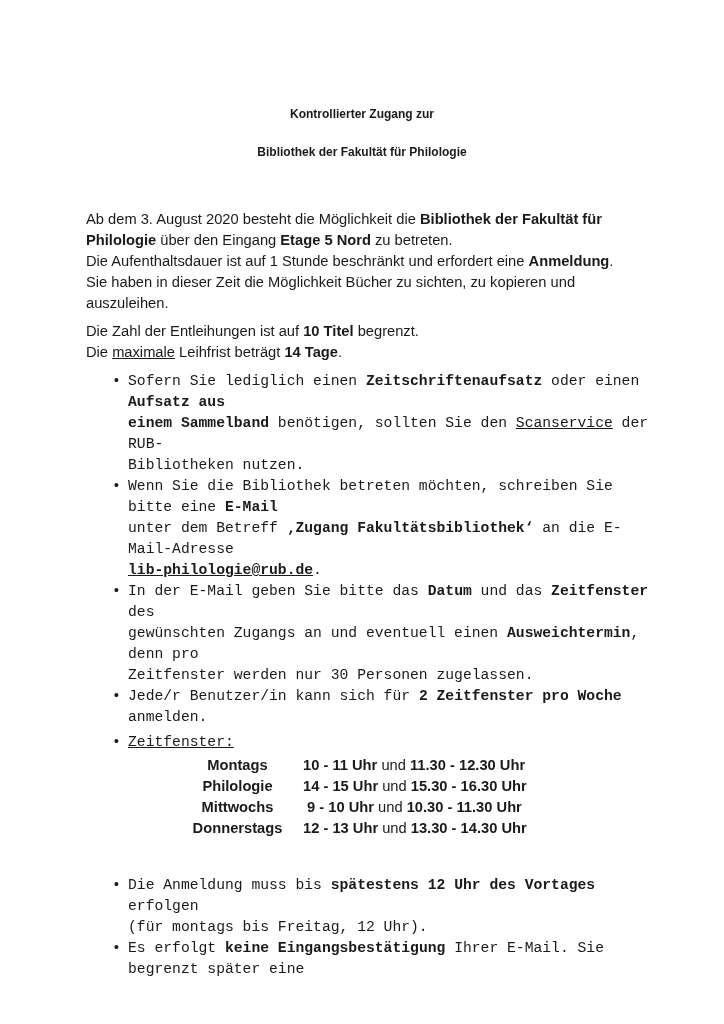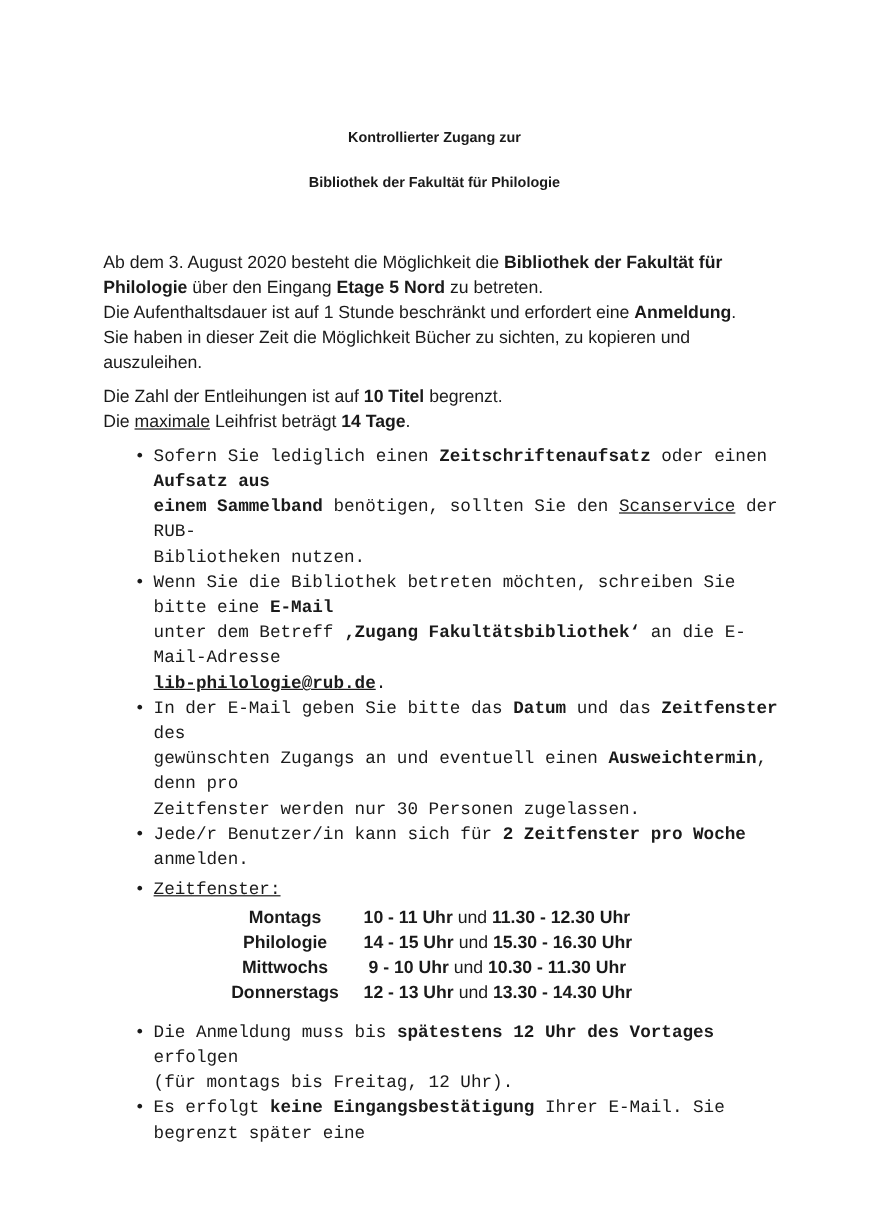--- a/index.html
+++ b/index.html
@@ -58,21 +58,21 @@
     display: flex;
     white-space: pre;
     line-height: 21px;
     text-align: center;
   }
   .schedule-row .day {
     width: 131px;
     flex: 0 0 131px;
   }
   ul.bullets-bottom {
-    margin-top: 12px;
+    margin-top: 36px;
   }
   .footer {
     margin: 58px 16px 0 0;
     text-align: center;
   }
 </style>
 </head>
 <body>
 
 <div class="page">

